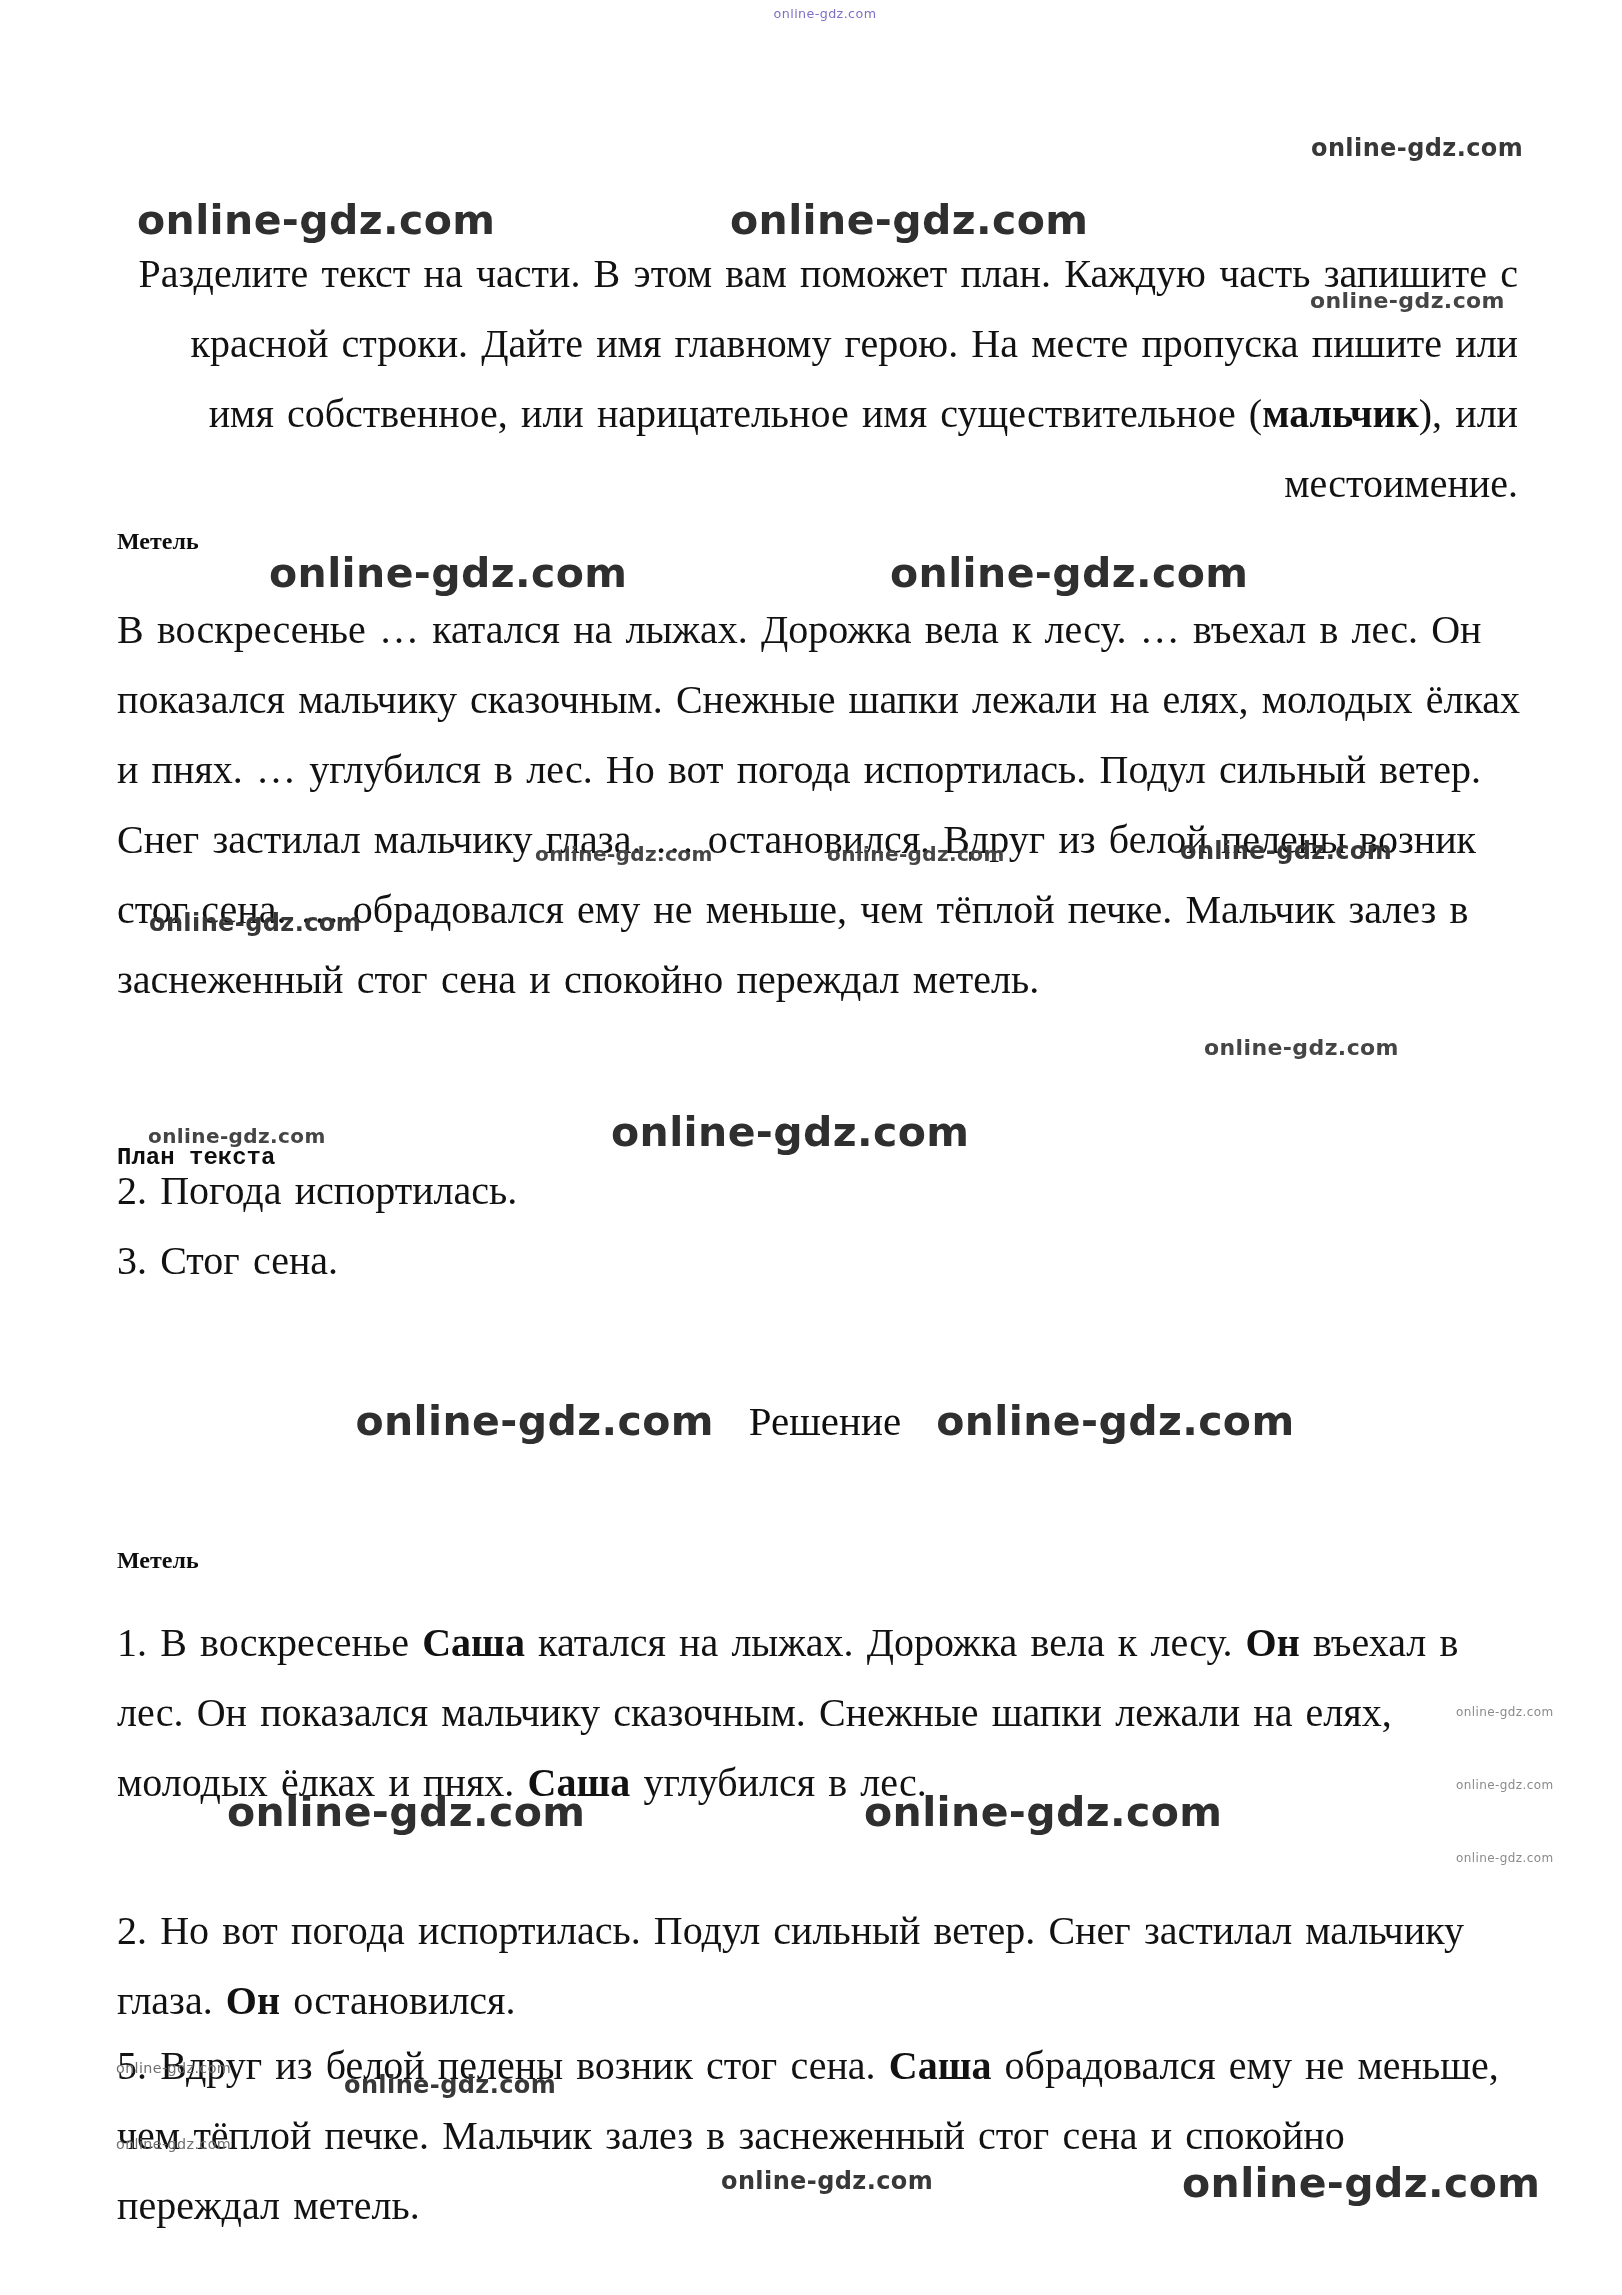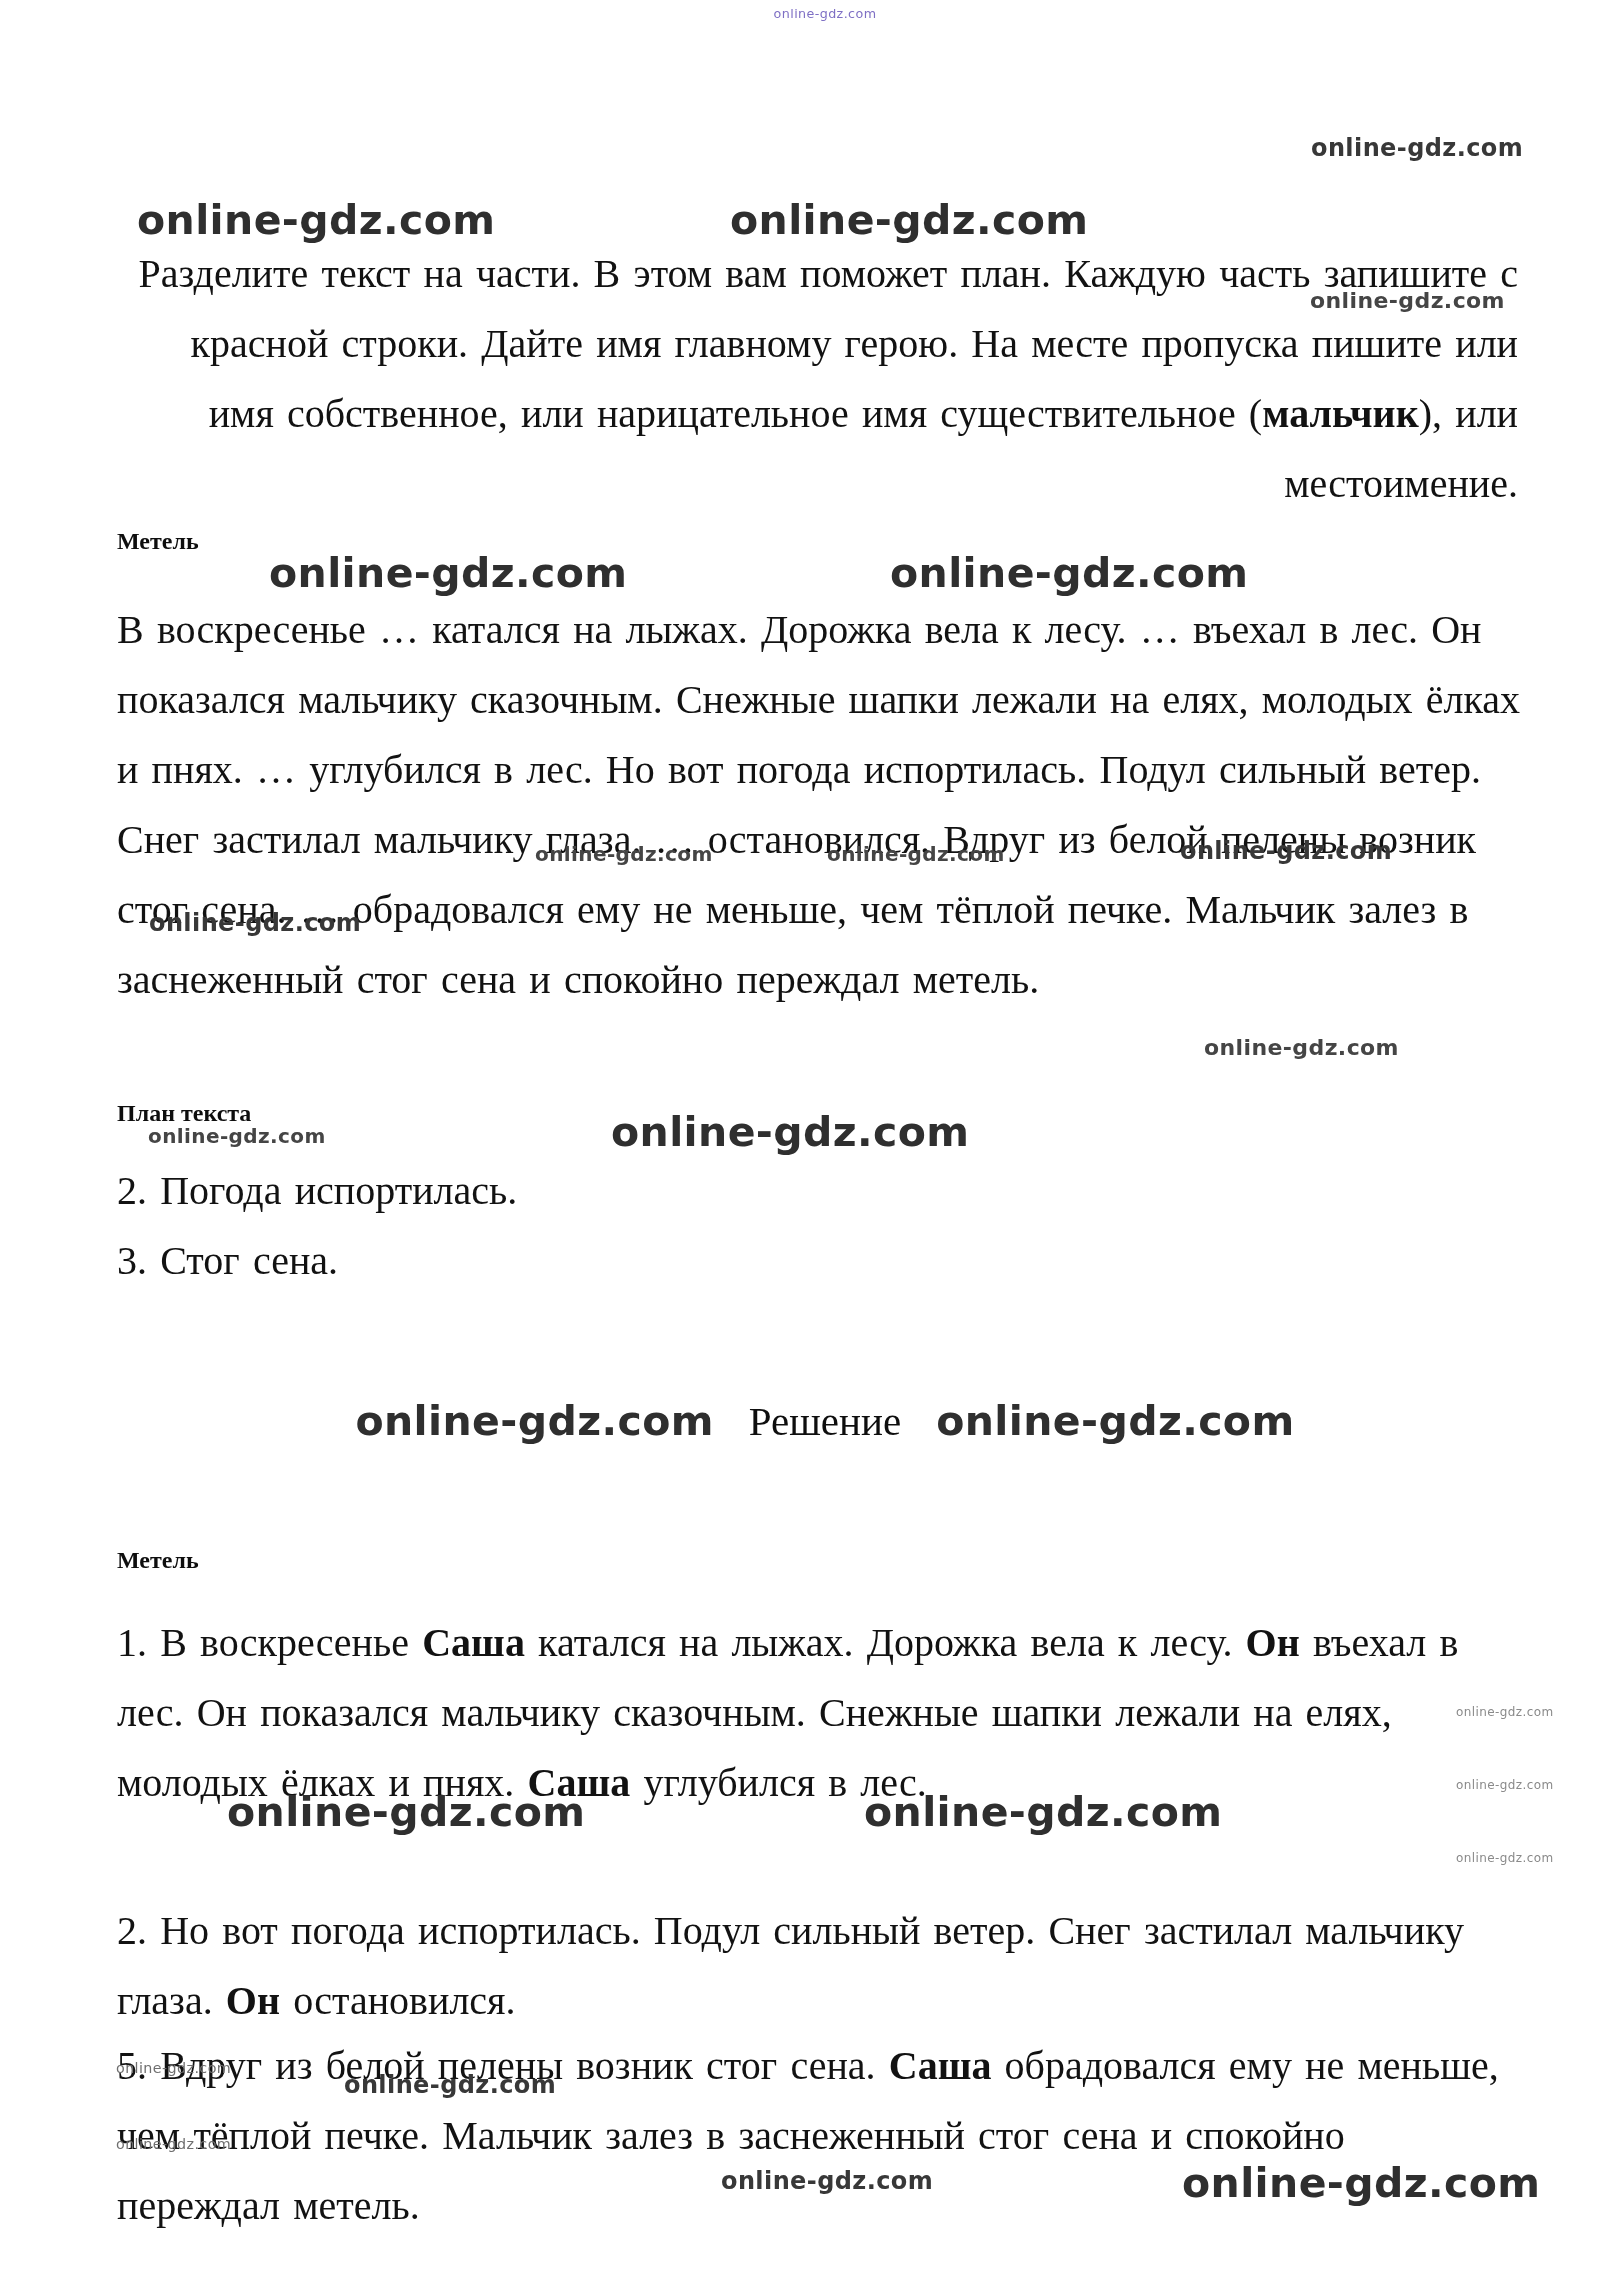--- a/index.html
+++ b/index.html
@@ -93,21 +93,21 @@
   <span class="wm wm-xl" style="left:876px; top:549px;">online-gdz.com</span>
 
   <div class="abs body-text" style="left:103px; top:595px; width:1405px;">В воскресенье … катался на лыжах. Дорожка вела к лесу. … въехал в лес. Он показался мальчику сказочным. Снежные шапки лежали на елях, молодых ёлках и пнях. … углубился в лес. Но вот погода испортилась. Подул сильный ветер. Снег застилал мальчику глаза. … остановился. Вдруг из белой пелены возник стог сена. … обрадовался ему не меньше, чем тёплой печке. Мальчик залез в заснеженный стог сена и спокойно переждал метель.</div>
 
   <span class="wm wm-sm" style="left:521px; top:842px;">online-gdz.com</span>
   <span class="wm wm-sm" style="left:813px; top:842px;">online-gdz.com</span>
   <span class="wm wm-md" style="left:1166px; top:837px;">online-gdz.com</span>
   <span class="wm wm-md" style="left:135px; top:909px;">online-gdz.com</span>
   <span class="wm wm-sm" style="left:1190px; top:1035px; font-size:22px;">online-gdz.com</span>
 
-  <div class="abs heading" style="left:103px; top:1089px;">План текста</div>
+  <div class="abs heading" style="left:103px; top:1134px;font-family:Liberation Mono, monospace;">План текста</div>
 
   <span class="wm wm-sm" style="left:134px; top:1124px;">online-gdz.com</span>
   <span class="wm wm-xl" style="left:597px; top:1108px;">online-gdz.com</span>
 
   <div class="abs body-text plan-list" style="left:103px; top:1156px;">
     <div>2. Погода испортилась.</div>
     <div>3. Стог сена.</div>
   </div>
 
   <div class="solution-row">

